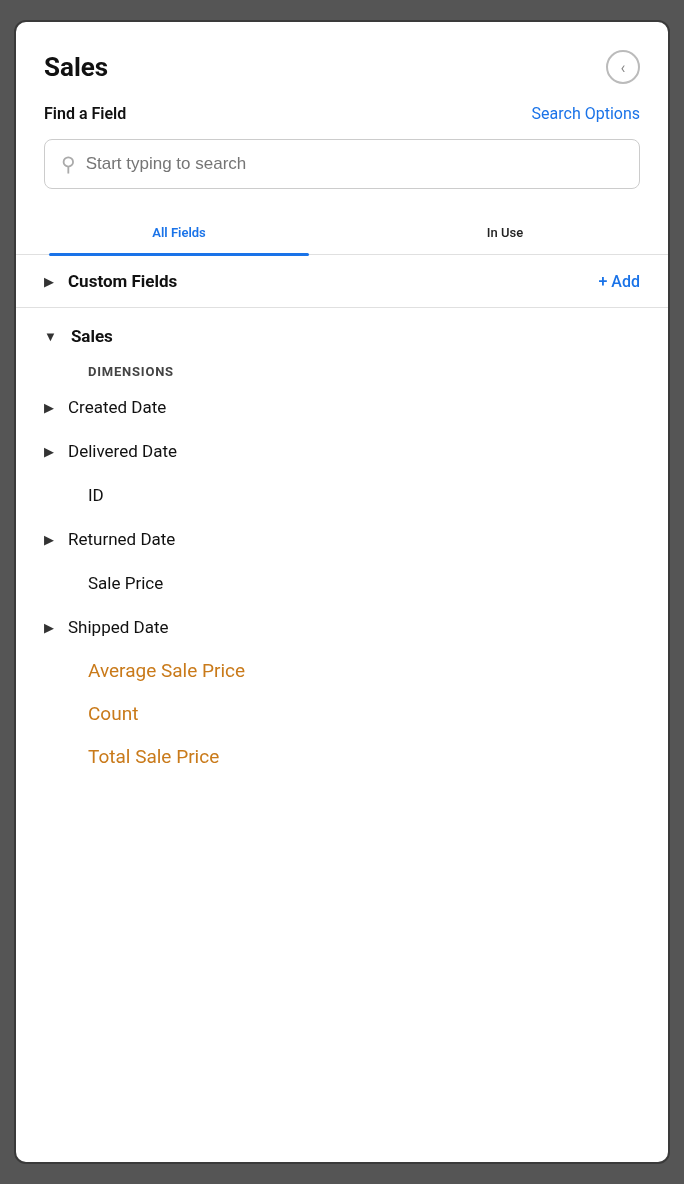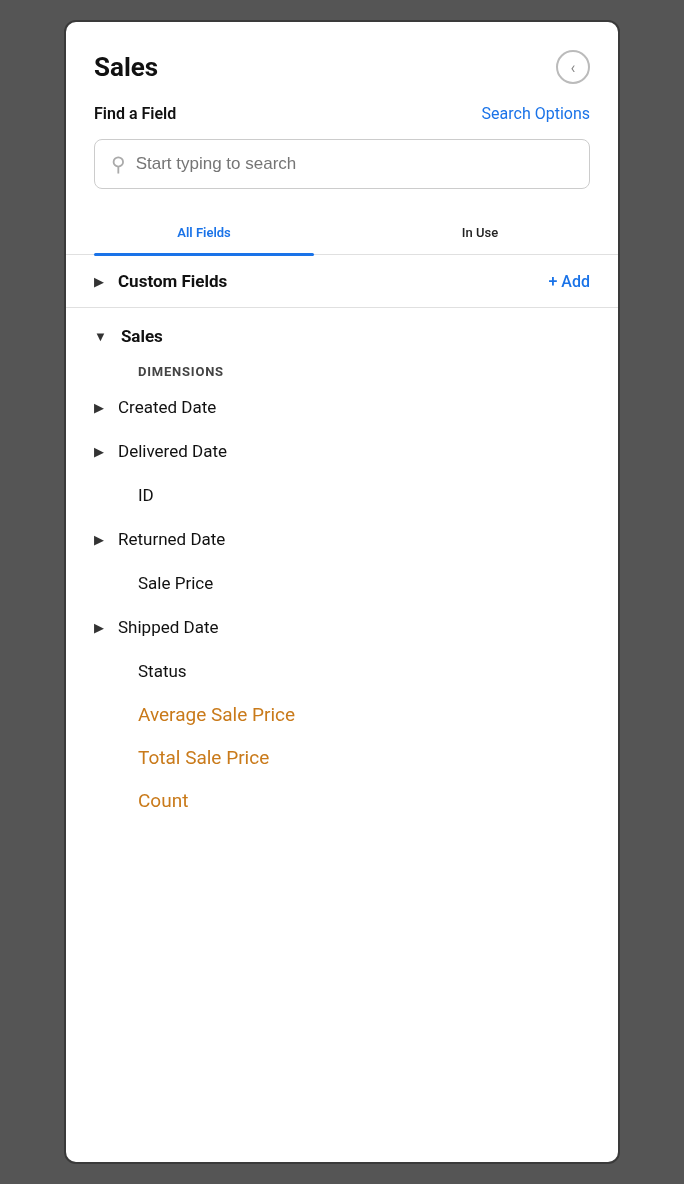--- a/index.html
+++ b/index.html
@@ -5,21 +5,21 @@
     * { box-sizing: border-box; margin: 0; padding: 0; }
     body {
       background: #555;
       display: flex;
       justify-content: center;
       align-items: center;
       min-height: 100vh;
       font-family: -apple-system, BlinkMacSystemFont, 'Segoe UI', Roboto, sans-serif;
     }
     .panel {
-      width: 556px;
+      width: 656px;
       min-height: 1144px;
       background: #fff;
       border-radius: 12px;
       border: 2px solid #3a3a3a;
       overflow: hidden;
       display: flex;
       flex-direction: column;
     }
     .panel-header {
       display: flex;
@@ -271,23 +271,20 @@
 
     <div class="field-row no-arrow">
       <span class="field-name">Sale Price</span>
     </div>
 
     <div class="field-row">
       <span class="arrow-right">▶</span>
       <span class="field-name">Shipped Date</span>
     </div>
 
-    <div class="field-row no-arrow">
-      <span class="field-name">Status</span>
-    </div>
 
 
     <div class="measure-field">Average Sale Price</div>
+    <div class="measure-field">Count</div>
     <div class="measure-field">Total Sale Price</div>
-    <div class="measure-field">Count</div>
   </div>
 
 </div>
 
 </body></html>

